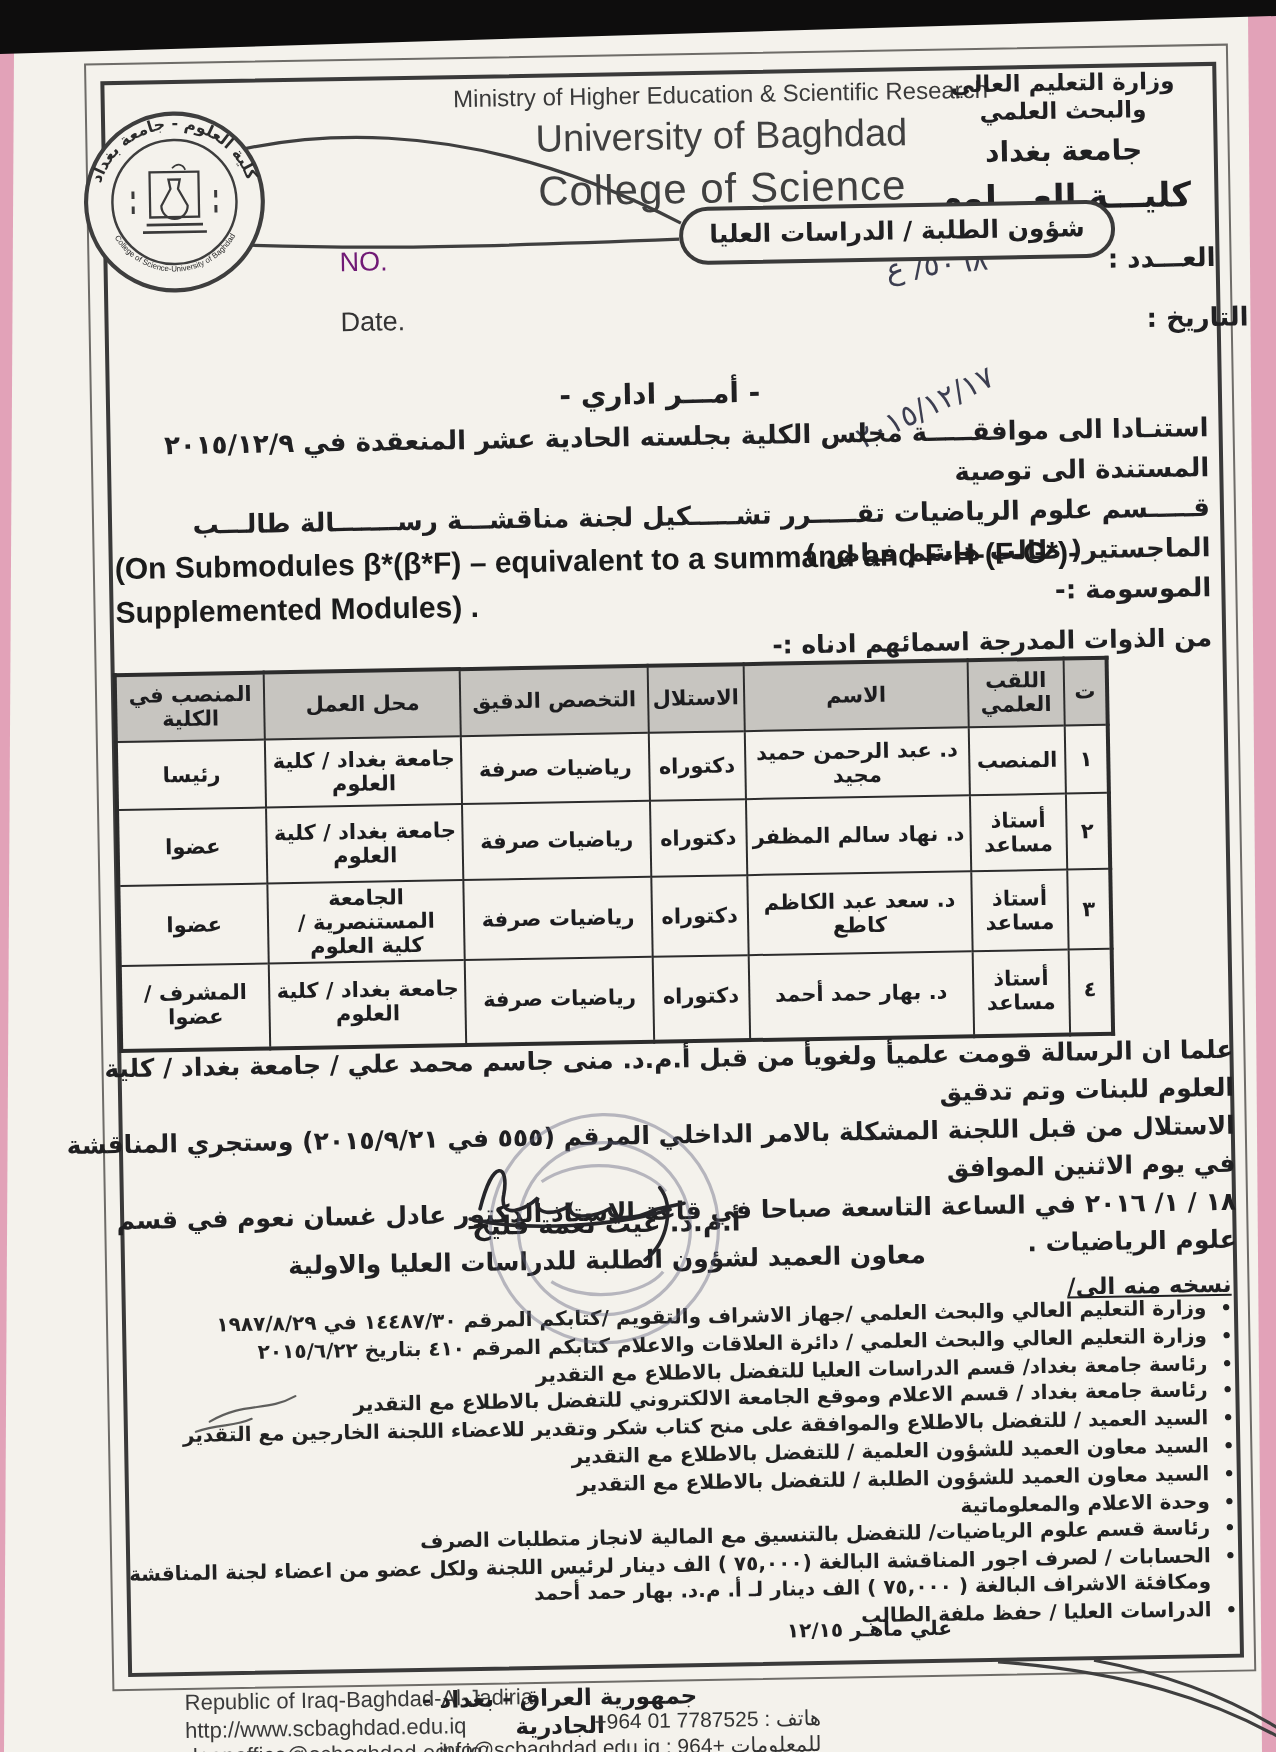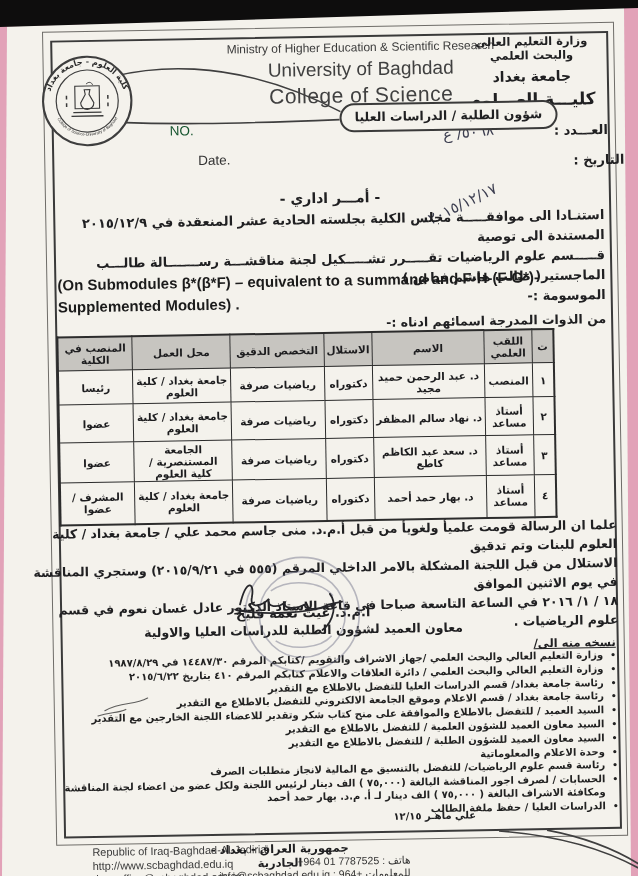--- a/index.html
+++ b/index.html
@@ -18,22 +18,22 @@
   .hdr-en{left:196px;top:41px;width:342px;text-align:center;}
   .hdr-en .l1{font-size:12px;}
   .hdr-en .l2{font-size:19px;margin-top:4px;color:#404040;}
   .hdr-en .l3{font-size:21px;margin-top:3px;letter-spacing:.5px;color:#404040;}
   .hdr-ar{left:463px;top:38px;width:150px;text-align:center;}
   .hdr-ar .l1{font-size:11.5px;}
   .hdr-ar .l2{font-size:14px;margin-top:6px;}
   .hdr-ar .l3{font-size:17px;margin-top:5px;}
   .banner{left:345px;top:104px;width:214px;height:25px;border:2px solid #3a3a3a;border-radius:15px;
           background:#f4f2ec;text-align:center;line-height:24px;font-size:12.5px;z-index:6;}
-  .no-lbl{left:175px;top:121px;font-size:13.5px;color:#14532d;}
-  .date-lbl{left:175px;top:151px;font-size:13.5px;color:#333;margin-left:28px;}
+  .no-lbl{left:175px;top:121px;font-size:13.5px;color:#701a75;}
+  .date-lbl{left:175px;top:151px;font-size:13.5px;color:#333;}
   .num-lbl{left:543px;top:127px;width:70px;font-size:13px;text-align:right;}
   .tar-lbl{left:572px;top:157px;width:57px;font-size:13px;text-align:right;}
   .hw{color:#3c3e50;letter-spacing:3px;font-size:15px;font-weight:normal;}
   .hw-num{left:448px;top:123px;width:120px;direction:ltr;transform:rotate(-5deg);}
   .hw-date{left:420px;top:156px;width:135px;direction:ltr;transform:rotate(-25deg);transform-origin:100% 50%;}
   .order-title{left:57px;top:190px;width:554px;text-align:center;font-size:14px;}
   .para1{left:62px;top:210px;width:546px;text-align:right;font-size:13px;line-height:20px;}
   .thesis{left:60px;top:270px;width:550px;font-size:15px;line-height:22px;font-weight:bold;color:#1b1b1b;}
   .members-intro{left:62px;top:316px;width:546px;text-align:right;font-size:12.5px;}
   table.cm{position:absolute;left:58px;top:332px;width:498px;border-collapse:collapse;direction:rtl;

